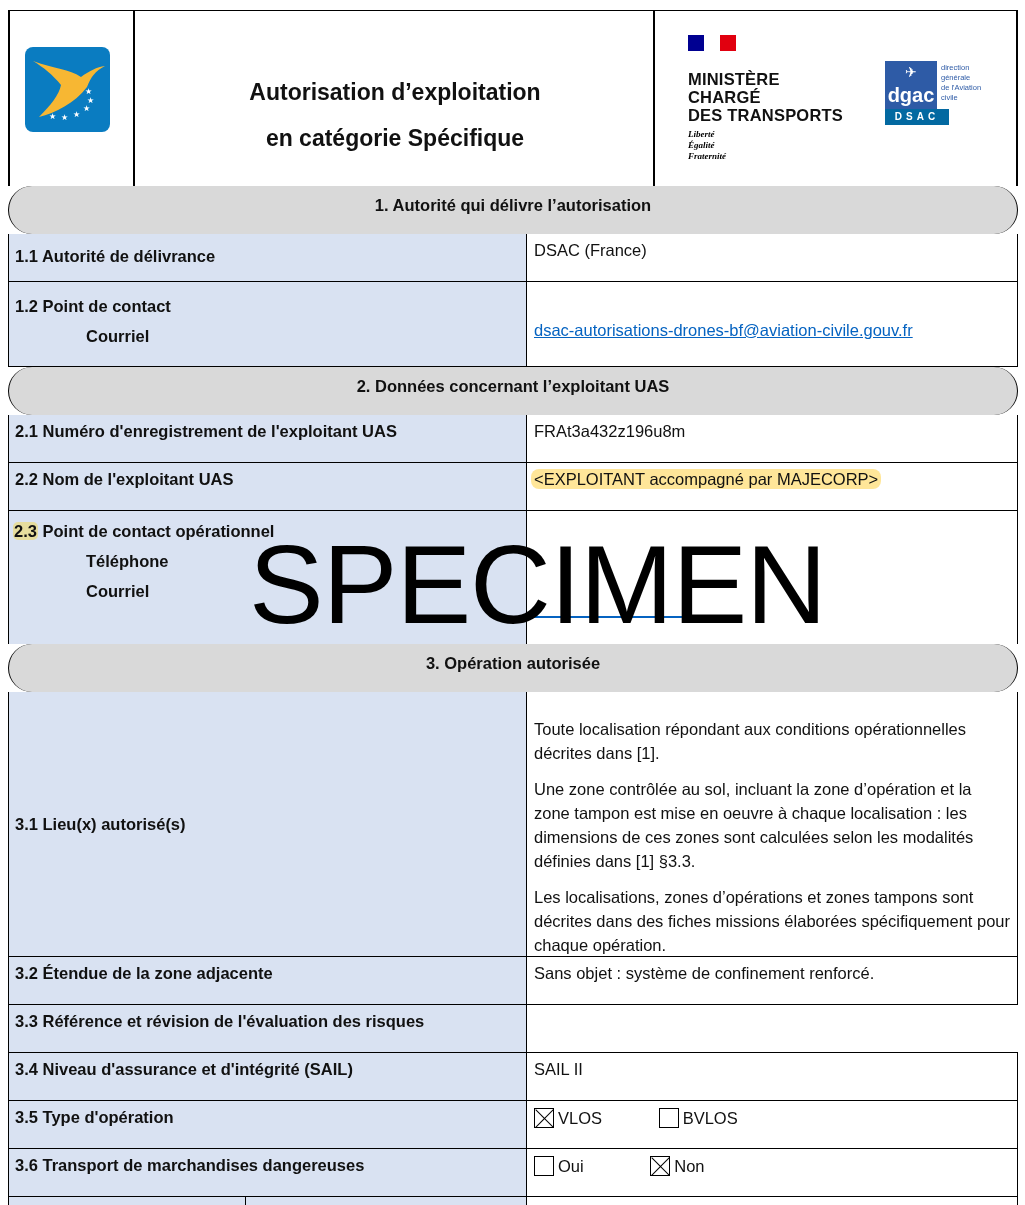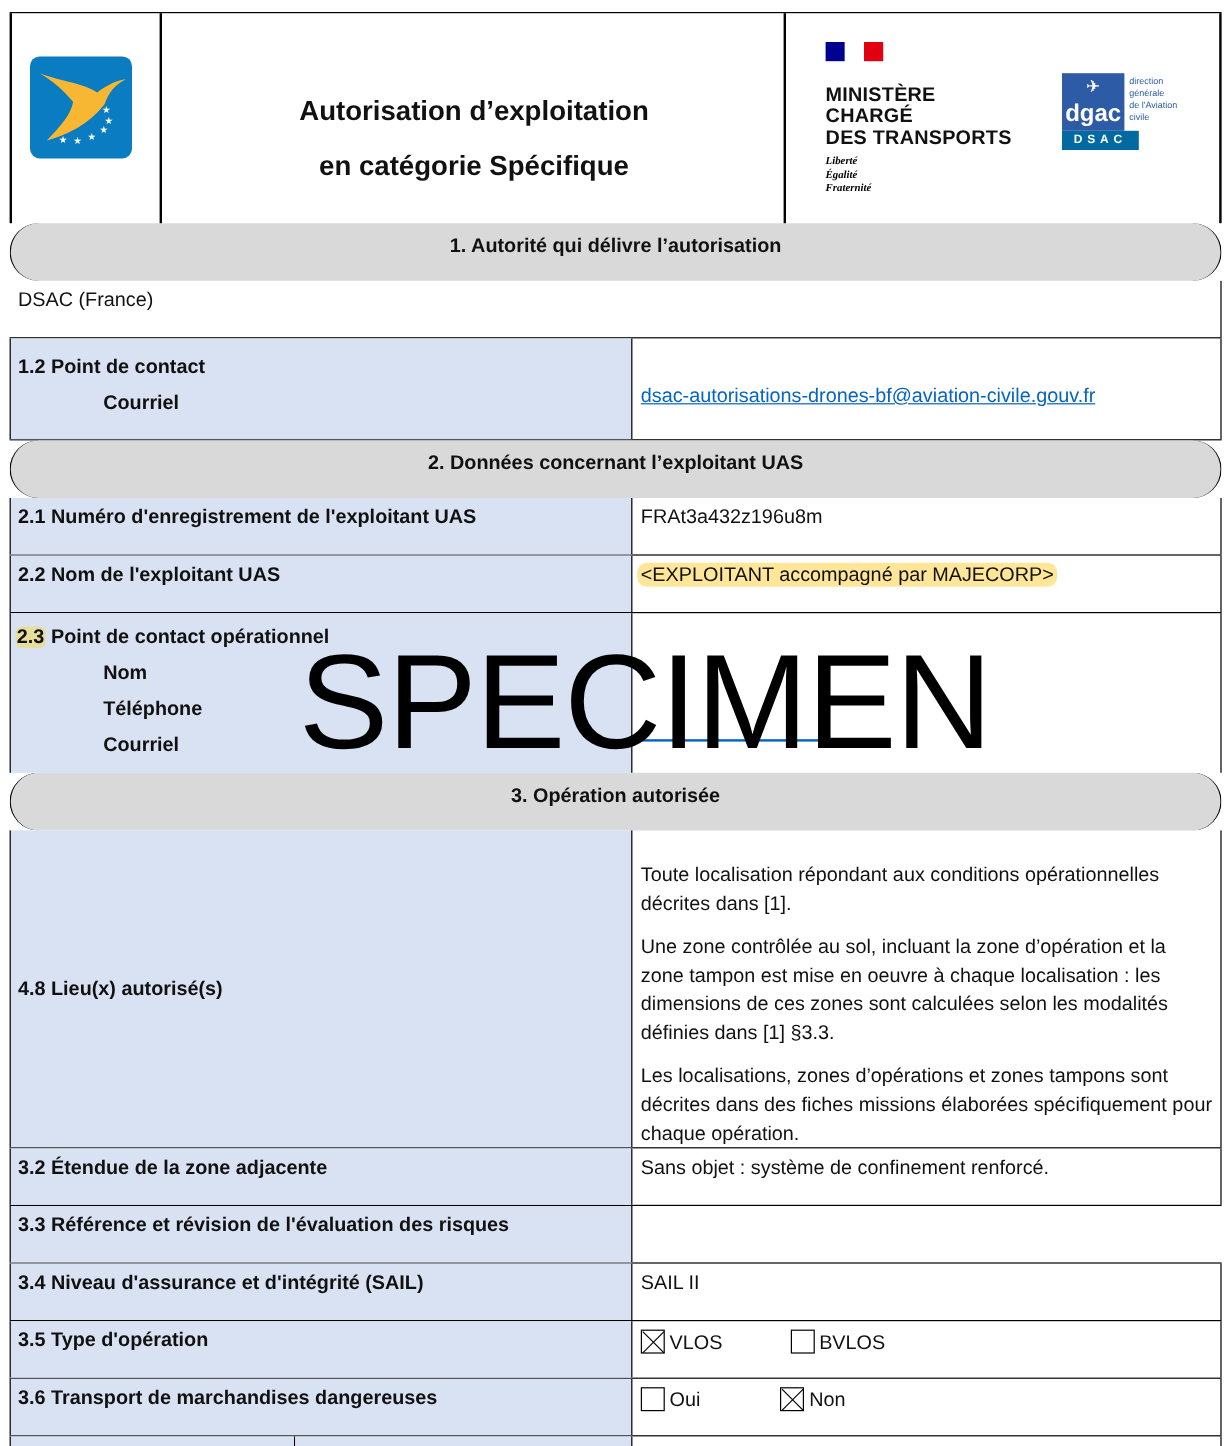--- a/index.html
+++ b/index.html
@@ -112,20 +112,21 @@
         <div>de l'Aviation</div>
         <div>civile</div>
       </div>
       <div class="dsac-badge">DSAC</div>
     </div>
   </div>
 
   <div class="sec">1. Autorité qui délivre l’autorisation</div>
 
   <div class="row" style="height:48px">
+    <div class="lbl" style="padding-top:13px">1.1  Autorité de délivrance</div>
     <div class="val">DSAC (France)</div>
   </div>
 
   <div class="row" style="height:85px">
     <div class="lbl" style="padding-top:9px; line-height:30px">
       <div>1.2  Point de contact</div>
       <div class="sub" style="padding-left:71px">Courriel</div>
     </div>
     <div class="val" style="padding-top:39px">
       <a class="link" href="#">dsac-autorisations-drones-bf@aviation-civile.gouv.fr</a>
@@ -142,32 +143,31 @@
   <div class="row" style="height:48px">
     <div class="lbl">2.2 Nom de l'exploitant UAS</div>
     <div class="val">
       <span class="hl">&lt;EXPLOITANT accompagné par MAJECORP&gt;</span>
     </div>
   </div>
 
   <div class="row" style="height:133px; border-bottom:none">
     <div class="lbl" style="padding-top:5px; line-height:30px">
       <div><span class="hl-num">2.3</span><span> Point de contact opérationnel</span></div>
-      <div class="sub">Nom</div>
       <div class="sub">Téléphone</div>
       <div class="sub">Courriel</div>
     </div>
     <div class="val"></div>
   </div>
 
   <div class="sec" style="border-top:0">3. Opération autorisée</div>
 
   <div class="row" style="height:265px">
     <div class="lbl" style="display:flex; align-items:center">
-      <span>4.8 Lieu(x) autorisé(s)</span>
+      <span>3.1 Lieu(x) autorisé(s)</span>
     </div>
     <div class="val" style="padding-top:25px">
       <p class="para">Toute localisation répondant aux conditions opérationnelles décrites dans [1].</p>
       <p class="para">Une zone contrôlée au sol, incluant la zone d’opération et la zone tampon est mise en oeuvre à chaque localisation : les dimensions de ces zones sont calculées selon les modalités définies dans [1] §3.3.</p>
       <p class="para">Les localisations, zones d’opérations et zones tampons sont décrites dans des fiches missions élaborées spécifiquement pour chaque opération.</p>
     </div>
   </div>
 
   <div class="row" style="height:48px">
     <div class="lbl">3.2 Étendue de la zone adjacente</div>

